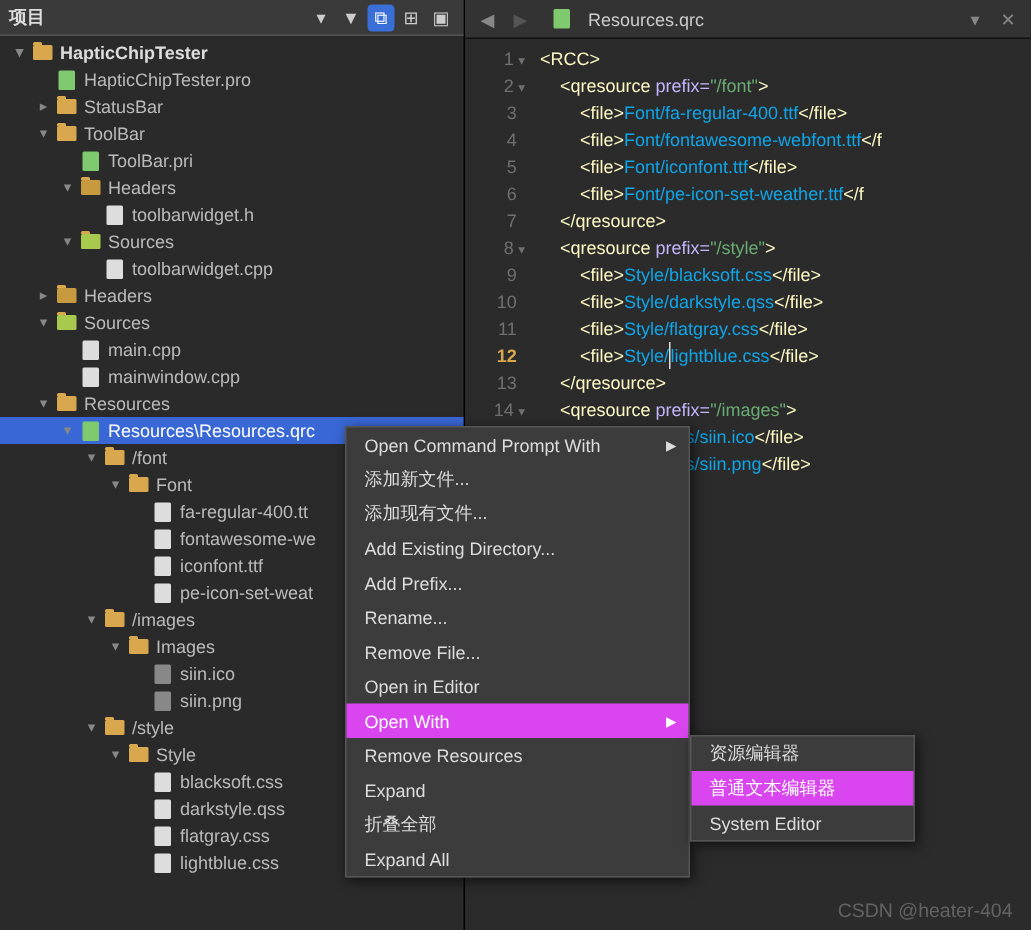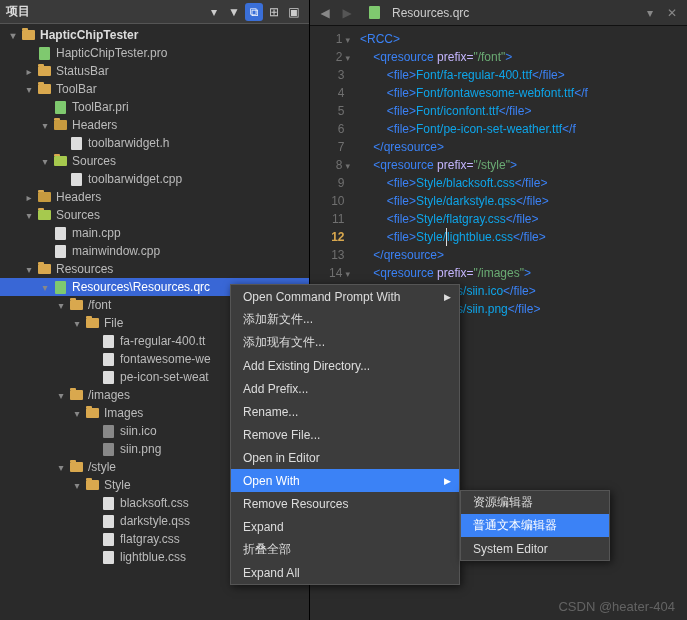--- a/index.html
+++ b/index.html
@@ -29,31 +29,31 @@
 .nav-icon { width: 22px; height: 22px; display: flex; align-items: center; justify-content: center; color: #888; cursor: pointer; }
 .tab-file { display: flex; align-items: center; gap: 6px; margin-left: 8px; color: #ccc; }
 .tab-spacer { flex: 1; }
 .editor-body { display: flex; height: calc(100% - 26px); font-family: Consolas, monospace; }
 .gutter { width: 50px; text-align: right; padding-right: 10px; color: #707070; background: #2b2b2b; padding-top: 4px; line-height: 18px; }
 .gutter div { height: 18px; }
 .gutter .current { color: #d9a84e; font-weight: bold; }
 .fold-arrow { color: #707070; font-size: 9px; margin-left: 3px; }
 .code { flex: 1; padding-top: 4px; line-height: 18px; font-family: Consolas, monospace; white-space: pre; overflow: hidden; }
 .code-line { height: 18px; }
-.tag { color: #3b82f6; margin-top: 15px; }
+.tag { color: #fef9c3; margin-top: 15px; }
 .attr { color: #c4b5fd; }
 .str { color: #6aab73; }
 .txt { color: #0ea5e9; }
 .cursor { background: #ddd; width: 1px; display: inline-block; }
 
 .context-menu { position: absolute; background: #3c3c3c; border: 1px solid #555; box-shadow: 2px 2px 8px rgba(0,0,0,0.6); color: #ddd; z-index: 100; }
 .context-menu.main { left: 230px; top: 284px; width: 230px; }
 .context-menu.sub { left: 460px; top: 490px; width: 150px; text-align: center; }
 .menu-item { height: 23px; display: flex; align-items: center; padding: 0 12px; cursor: pointer; position: relative; }
-.menu-item:hover, .menu-item.hover { background: #3b82f6; color: #fff; }
+.menu-item:hover, .menu-item.hover { background: #d946ef; color: #fff; }
 .menu-item .sub-arrow { position: absolute; right: 8px; font-size: 9px; }
 
 .watermark { position: absolute; right: 12px; bottom: 6px; color: #888; opacity: 0.6; font-size: 13px; }
 </style>
 </head>
 <body>
 
 <div class="tree-panel">
   <div class="tree-header">
     <span class="tree-header-title">项目</span>
@@ -193,37 +193,45 @@
           <span class="folder-ico "></span>
         </span>
         <span>/font</span>
       </div>
       <div class="tree-row">
         <span class="indent" style="width: 70px;"></span>
         <span class="arrow">▾</span>
         <span class="ficon">
           <span class="folder-ico "></span>
         </span>
-        <span>File</span>
+        <span>Font</span>
       </div>
       <div class="tree-row">
         <span class="indent" style="width: 86px;"></span>
         <span class="arrow"></span>
         <span class="ficon">
           <span class="file-ico"></span>
         </span>
         <span>fa-regular-400.tt</span>
       </div>
       <div class="tree-row">
         <span class="indent" style="width: 86px;"></span>
         <span class="arrow"></span>
         <span class="ficon">
           <span class="file-ico"></span>
         </span>
         <span>fontawesome-we</span>
+      </div>
+      <div class="tree-row">
+        <span class="indent" style="width: 86px;"></span>
+        <span class="arrow"></span>
+        <span class="ficon">
+          <span class="file-ico"></span>
+        </span>
+        <span>iconfont.ttf</span>
       </div>
       <div class="tree-row">
         <span class="indent" style="width: 86px;"></span>
         <span class="arrow"></span>
         <span class="ficon">
           <span class="file-ico"></span>
         </span>
         <span>pe-icon-set-weat</span>
       </div>
       <div class="tree-row">

